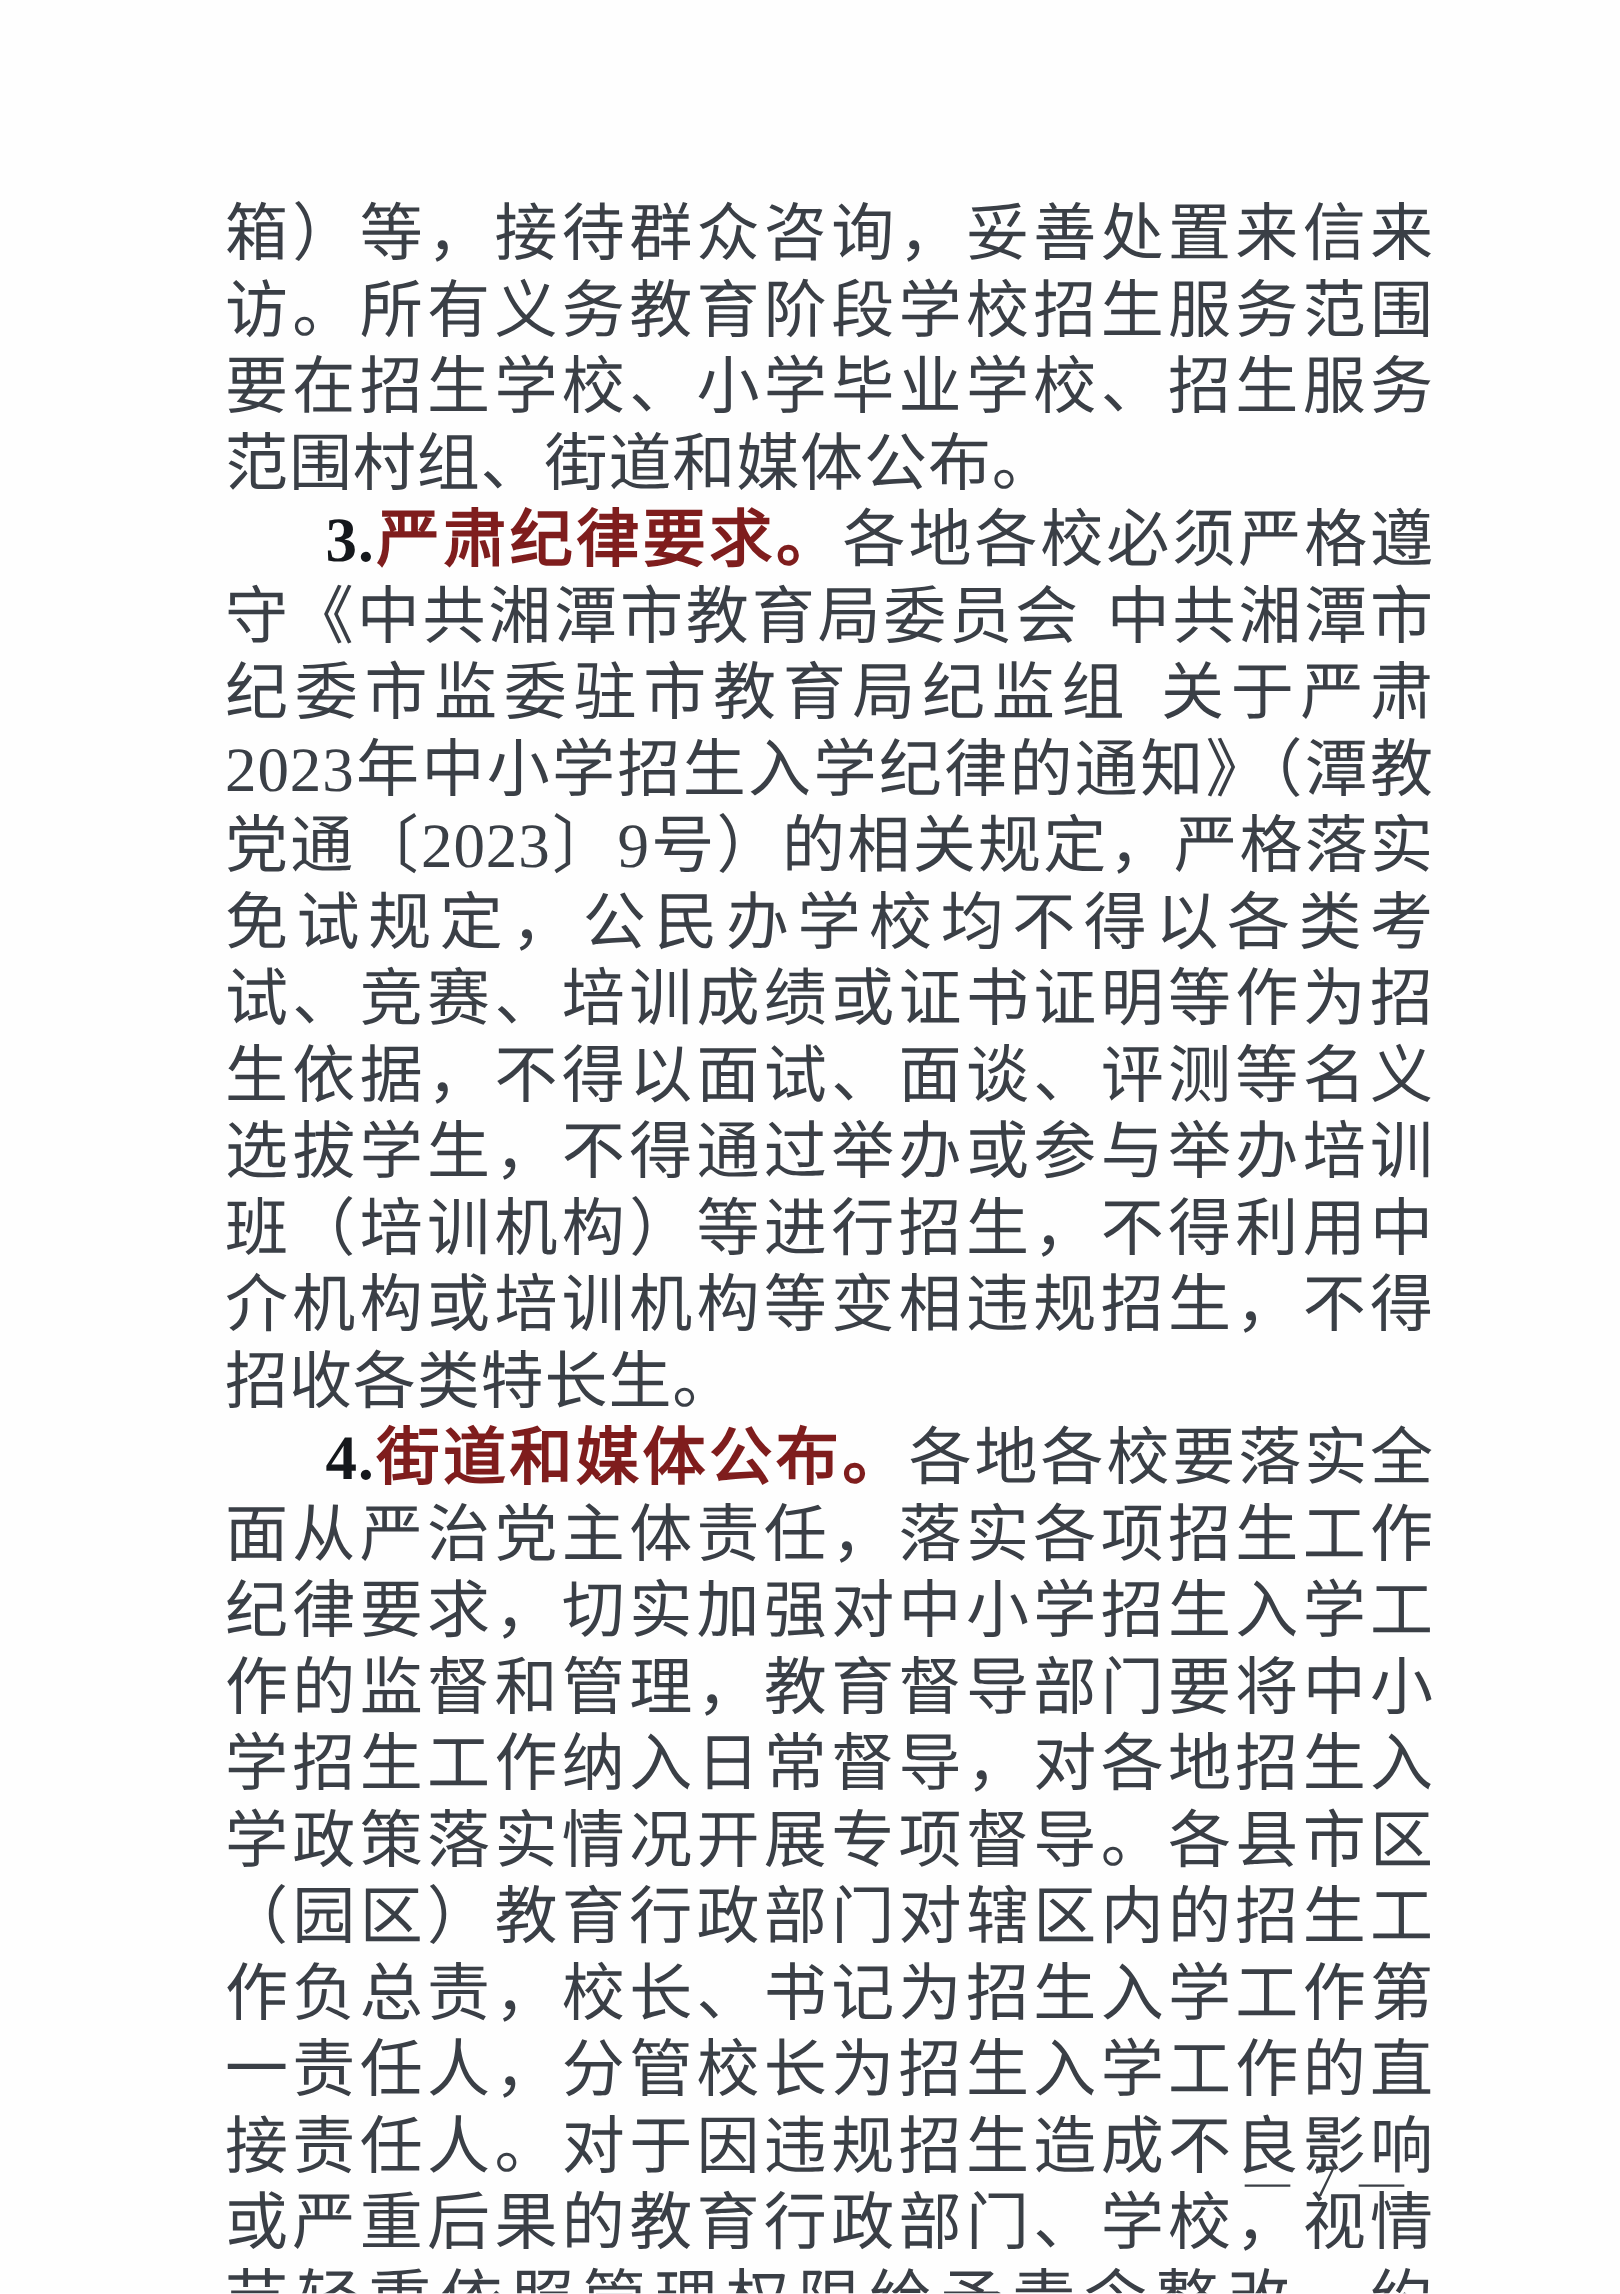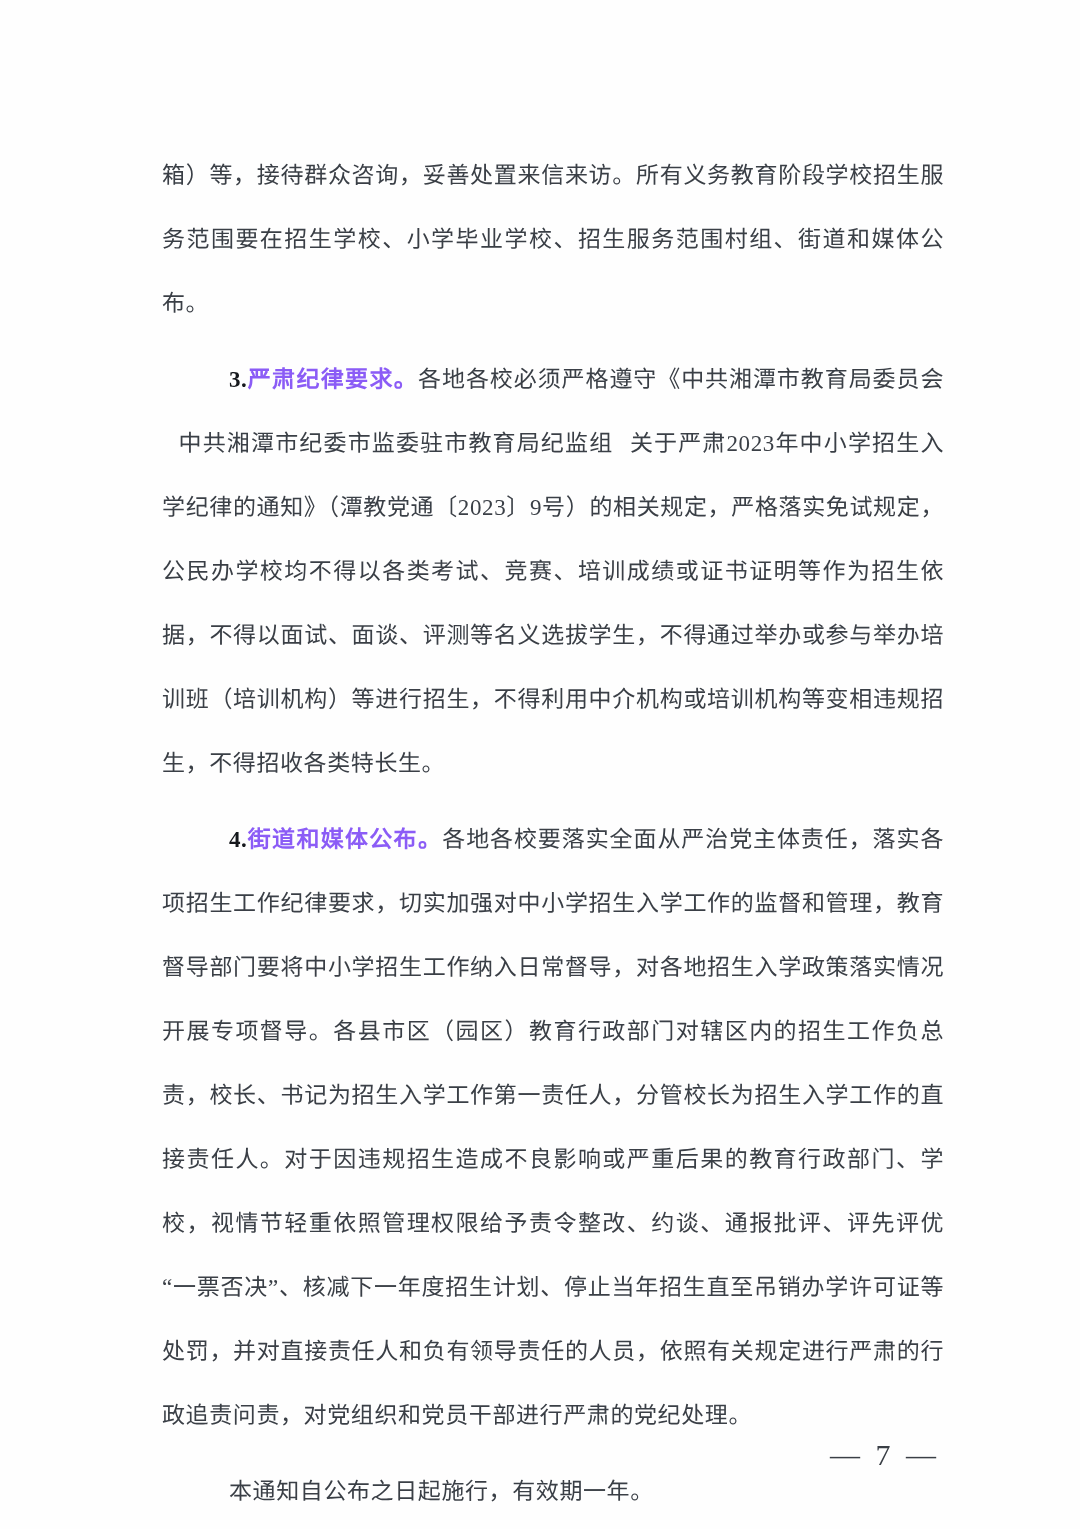--- a/index.html
+++ b/index.html
@@ -16,42 +16,42 @@
     overflow: hidden;
     font-family: "Liberation Serif", "DejaVu Serif", serif;
   }
   .content {
     position: absolute;
     left: 150px;
     top: 132px;
     width: 806px;
   }
   .para {
-    margin: 12px;
+    margin: 0;
     color: #3a3f46;
-    font-size: 23px;
-    line-height: 64px;
+    font-size: 42px;
+    line-height: 51px;
     text-align: justify;
     text-justify: inter-character;
     letter-spacing: 0.6px;
     font-weight: 400;
     -webkit-font-smoothing: antialiased;
   }
   .para + .para {
     margin-top: 0px;
   }
   .indent {
     text-indent: 67px;
   }
   .hang {
     text-indent: 0;
   }
   .heading-run {
     font-weight: 700;
-    color: #8b5cf6;
+    color: #7f1d1d;
     letter-spacing: 1px;
   }
   .num-run {
     font-weight: 700;
     color: #15181c;
     font-family: "Liberation Serif", "DejaVu Serif", serif;
   }
   .page-number {
     position: absolute;
     left: 0;

